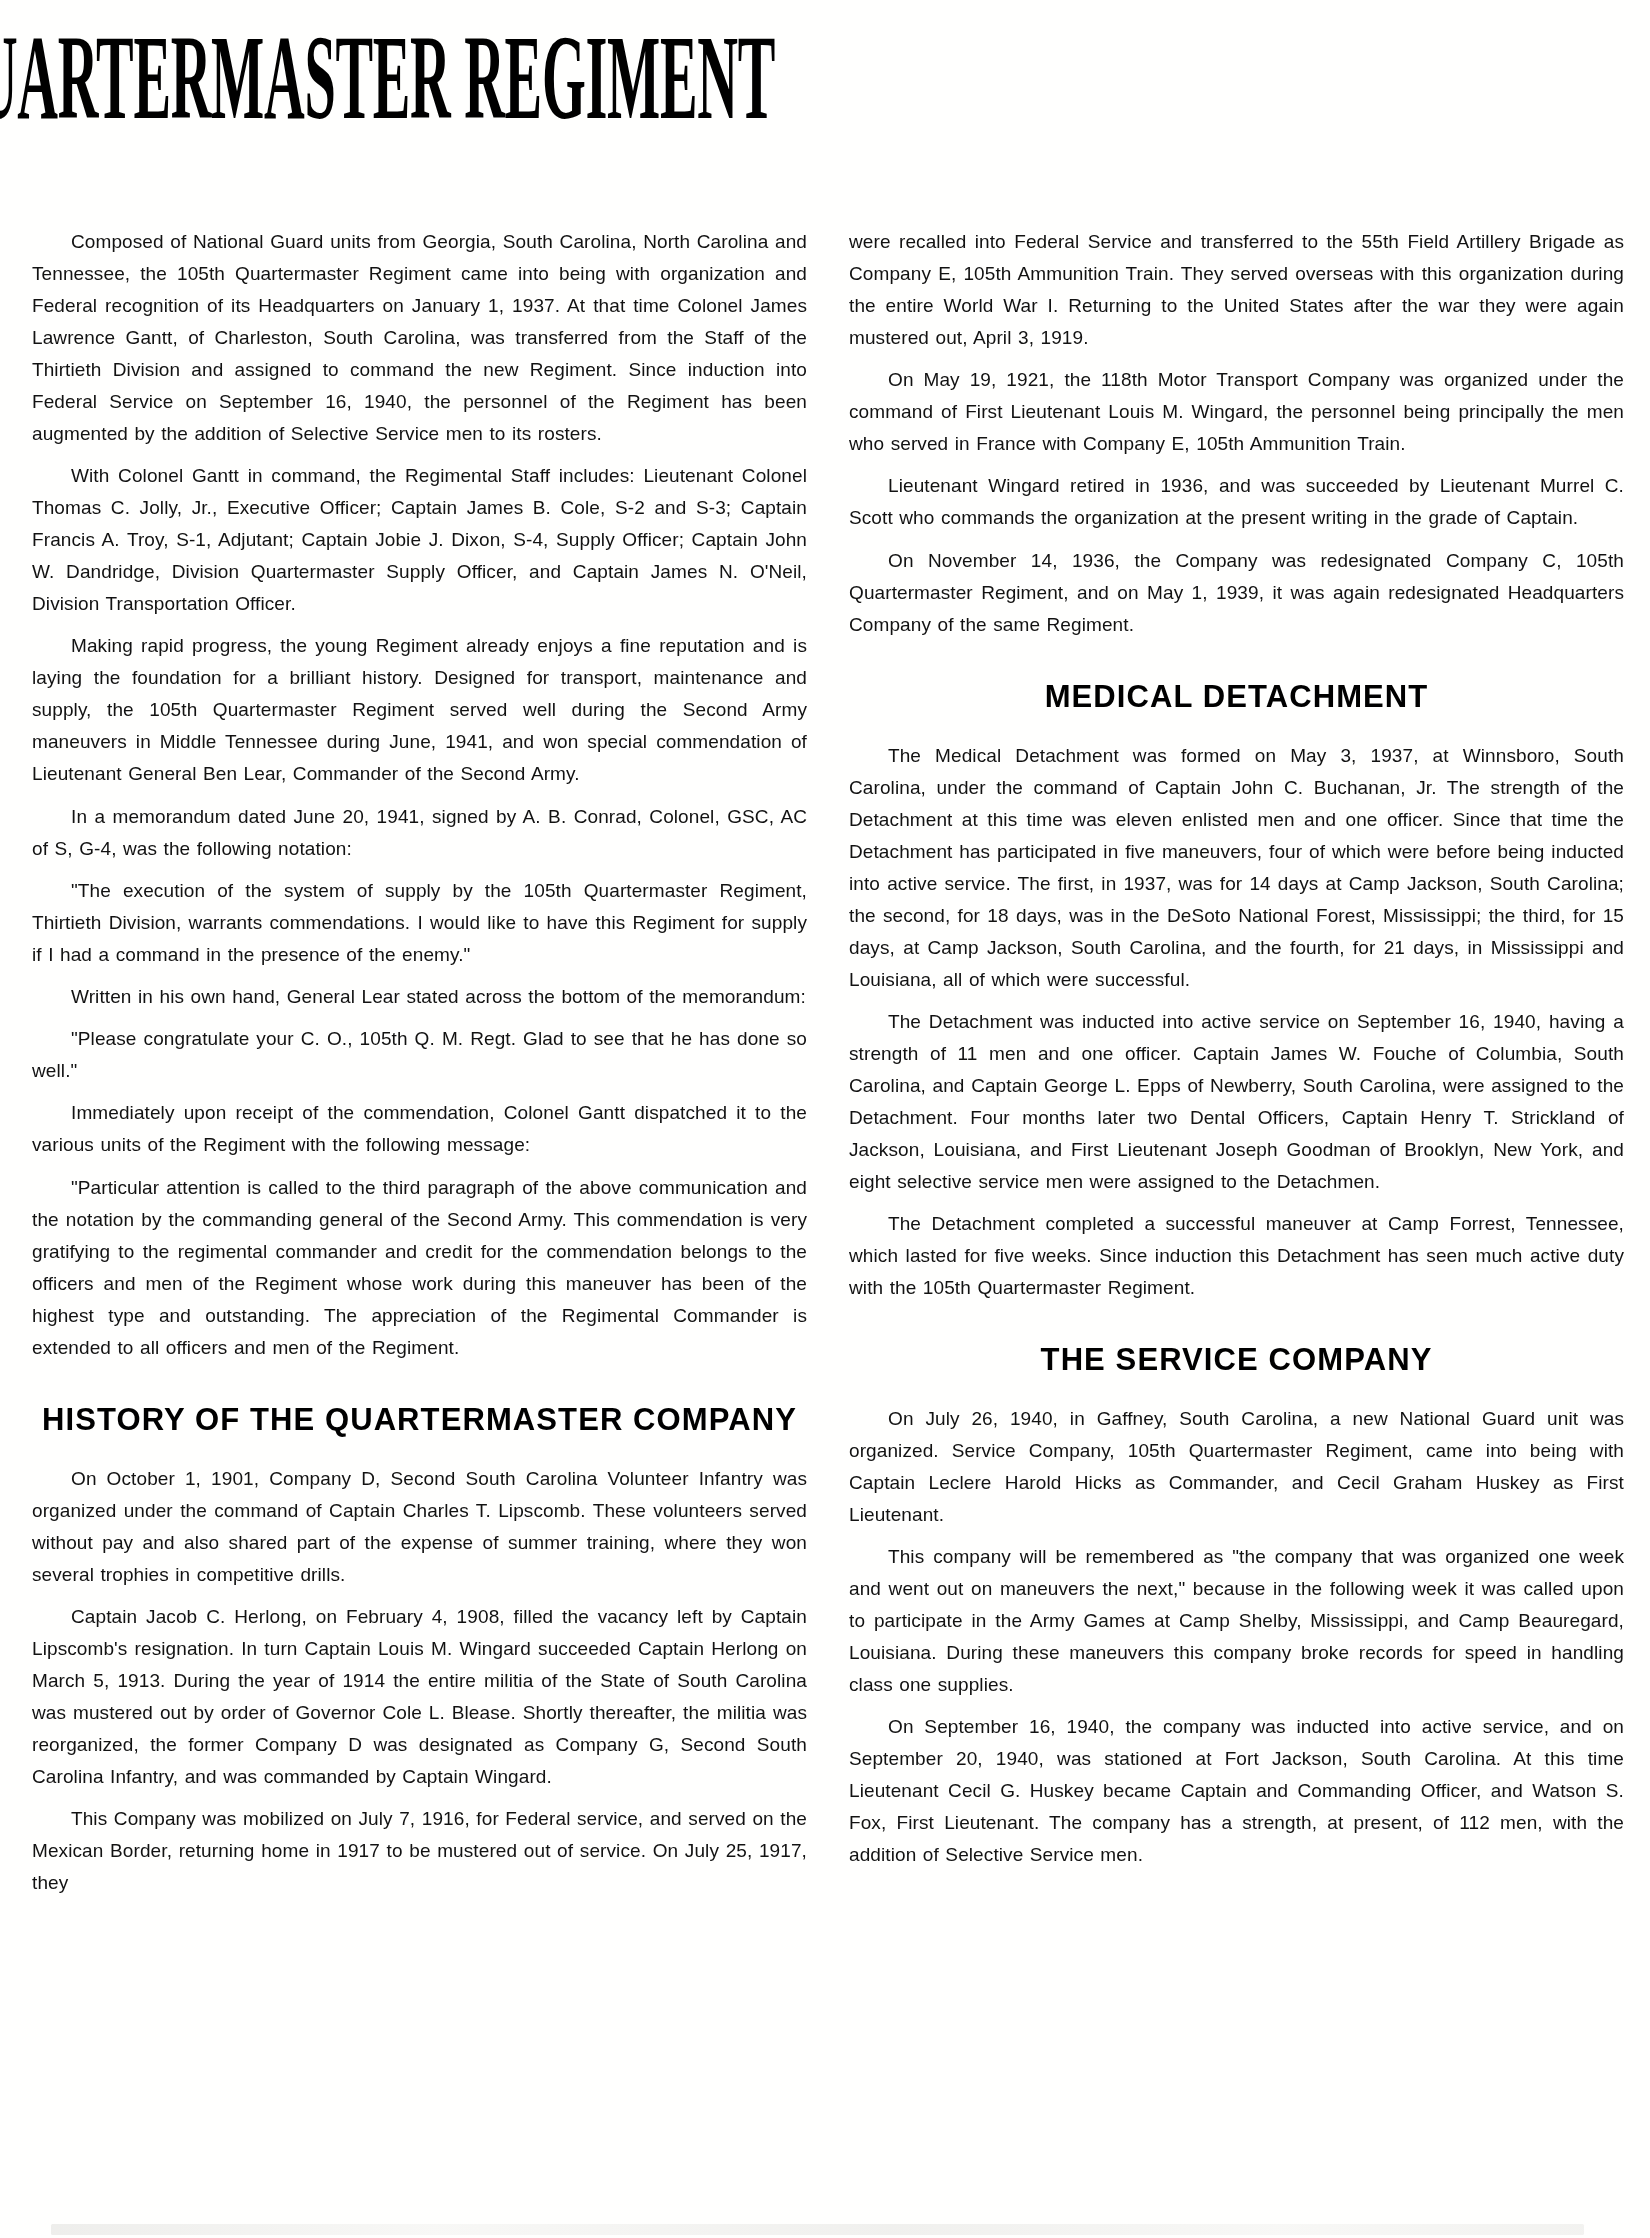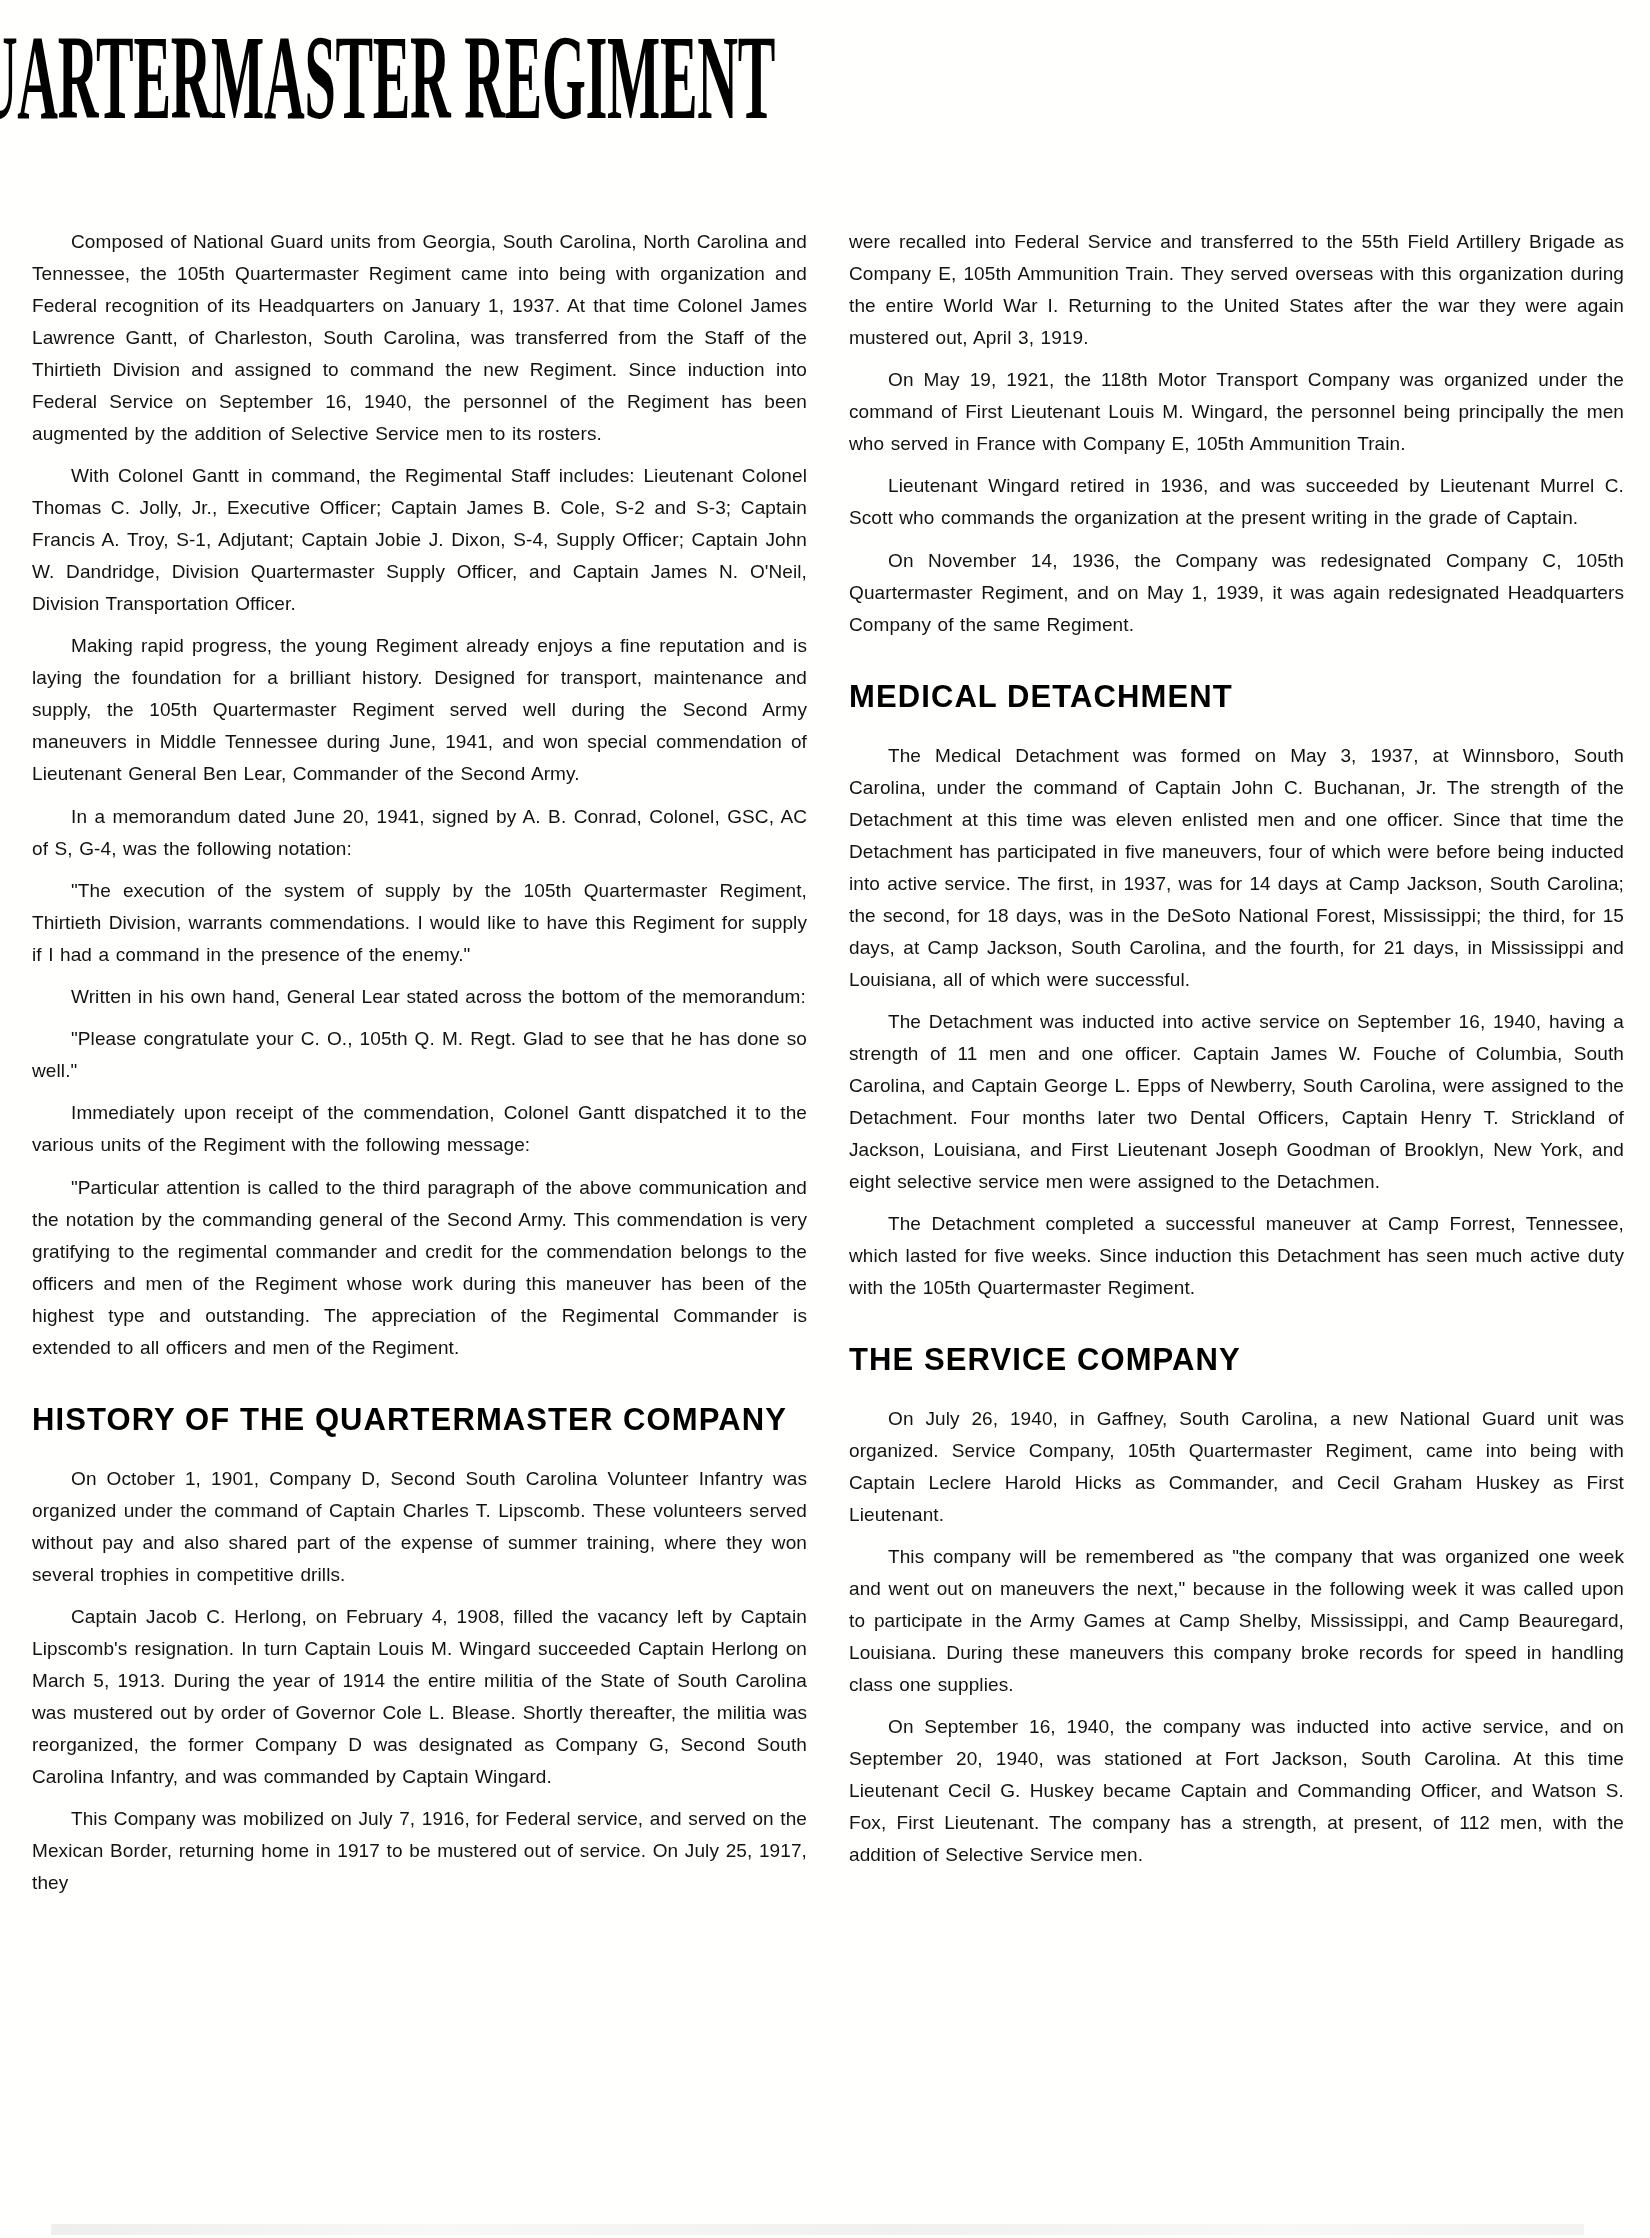--- a/index.html
+++ b/index.html
@@ -54,21 +54,21 @@
     word-spacing: 1.1px;
     letter-spacing: 0.1px;
   }
   .para.no-indent {
     text-indent: 0;
   }
   .sec-heading {
     font-size: 31px;
     line-height: 35px;
     font-weight: 700;
-    text-align: left;
+    text-align: center;
     letter-spacing: 1.1px;
     margin: 38px 0 26px 0;
     color: #000;
   }
   .scan-noise {
     position: absolute;
     left: 51px;
     right: 66px;
     bottom: 4.4px;
     height: 10.2px;

